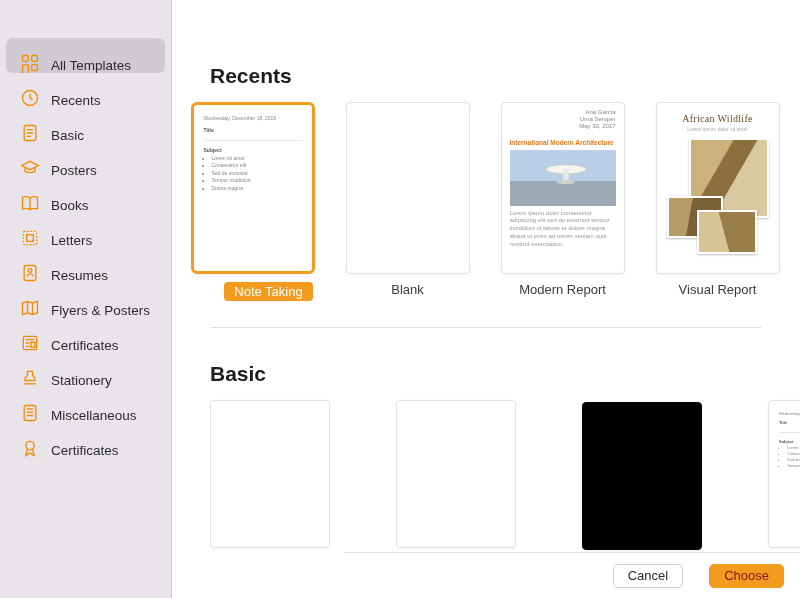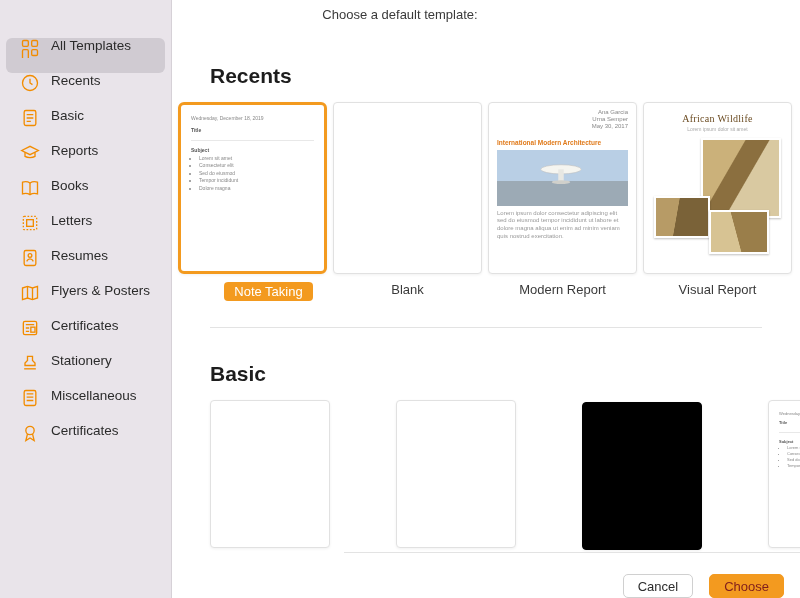--- a/index.html
+++ b/index.html
@@ -11,21 +11,21 @@
     text-align: center; font-size: 13px; color: #3a3a3a;
     line-height: 30px; z-index: 5;
   }
   
   .sidebar {
     width: 172px; height: 100%; background: #e9e4ea;
     padding-top: 38px; border-right: 1px solid #d6d1d7;
     flex-shrink: 0;
   }
   .side-item {
-    display: flex; align-items: flex-start; height: 35px;
+    display: flex; align-items: flex-end; height: 35px;
     padding-left: 14px; font-size: 13.5px; color: #2b2b2b;
     gap: 11px; cursor: default; border-radius: 6px; margin: 0 6px;
   }
   .side-item.selected { background: #d0cbd2; }
   .side-icon { width: 20px; height: 20px; display: flex; align-items: center; justify-content: center; color: #f28c00; }
   .side-icon svg { width: 20px; height: 20px; stroke: #f28c00; fill: none; stroke-width: 1.6; }
   
   .main {
     flex: 1; padding: 28px 0 0 0; overflow: hidden; position: relative;
     background: #ffffff;
@@ -35,21 +35,21 @@
     font-size: 21px; font-weight: 700; color: #1d1d1d;
     margin: 34px 0 14px 38px;
   }
   .section-title.first { margin-top: 36px; }
   .divider { height: 1px; background: #e3e3e3; margin: 26px 38px 0 38px; }
   .grid {
     display: flex; gap: 18px; padding: 0 0 0 12px;
   }
   .card { width: 137px; display: flex; flex-direction: column; align-items: center; gap: 8px; }
   .thumb {
-    width: 149px; height: 172px; background: #fff;
+    width: 124px; height: 172px; background: #fff;
     border: 1px solid #e1e1e1; border-radius: 4px;
     box-shadow: 0 1px 3px rgba(0,0,0,.06);
     position: relative; overflow: hidden;
   }
   .card.selected .thumb { border: 3px solid #f39a1f; border-radius: 6px; }
   .caption { font-size: 13px; color: #3a3a3a; text-align: center; white-space: nowrap; }
   .card.selected .caption {
     background: #f39a1f; color: #fff; padding: 2px 10px;
     border-radius: 4px; font-weight: 500; margin-left: 32px;
   }
@@ -74,40 +74,37 @@
     background: linear-gradient(100deg,#b79b66 40%,#7a6238 41%); }
   .t-visual .ph3 { right:14px; top:72px; width:60px; height:44px;
     background: linear-gradient(75deg,#d7c393 45%,#9a7e4a 46%); }
   .thumb.black { width:120px; height:148px; background:#000; margin-top:2px; border-color:#000; }
   .grid.basic { padding-left: 38px; gap: 66px; }
   .grid.basic .thumb { width: 120px; height: 148px; }
   
   .footer {
     position: absolute; bottom: 0; left: 172px; right: 0; height: 46px;
     background: #fff; border-top: 1px solid #e3e3e3;
-    display: flex; justify-content: flex-end; align-items: flex-end;
-    gap: 16px; padding-right: 16px;
+    display: flex; justify-content: flex-end; align-items: center;
+    gap: 26px; padding-right: 16px;
   }
   .btn {
     height: 24px; padding: 0 14px; font-size: 13px; border-radius: 5px;
     border: 1px solid #d0d0d0; background: #fff; color: #2b2b2b;
     display:flex; align-items:center;
   }
   .btn.primary {
     background: #f39a1f; border-color: #f39a1f; color: #7f1d1d; font-weight: 500;
   }
 </style>
 </head>
 <body>
 
 <div class="window">
 
-  <div class="header">
-    <span>Choose a default template:</span>
-  </div>
 
   <div class="sidebar">
 
     <div class="side-item selected">
       <span class="side-icon">
         <svg viewBox="0 0 24 24">
             <rect x="3" y="3" width="7" height="7" rx="1.5"></rect>
             <rect x="14" y="3" width="7" height="7" rx="1.5"></rect>
             <rect x="3" y="14" width="7" height="18" rx="1.5"></rect>
             <rect x="14" y="14" width="7" height="7" rx="1.5"></rect>
@@ -136,21 +133,21 @@
       <span>Basic</span>
     </div>
 
     <div class="side-item">
       <span class="side-icon">
         <svg viewBox="0 0 24 24">
             <path d="M2 9l10-5 10 5-10 5z"></path>
             <path d="M6 11v5c3 2 9 2 12 0v-5"></path>
           </svg>
       </span>
-      <span>Reports</span>
+      <span>Posters</span>
     </div>
 
     <div class="side-item">
       <span class="side-icon">
         <svg viewBox="0 0 24 24">
             <path d="M3 5c3-1 6-1 9 1 3-2 6-2 9-1v14c-3-1-6-1-9 1-3-2-6-2-9-1z"></path>
             <path d="M12 6v14"></path>
           </svg>
       </span>
       <span>Books</span>

